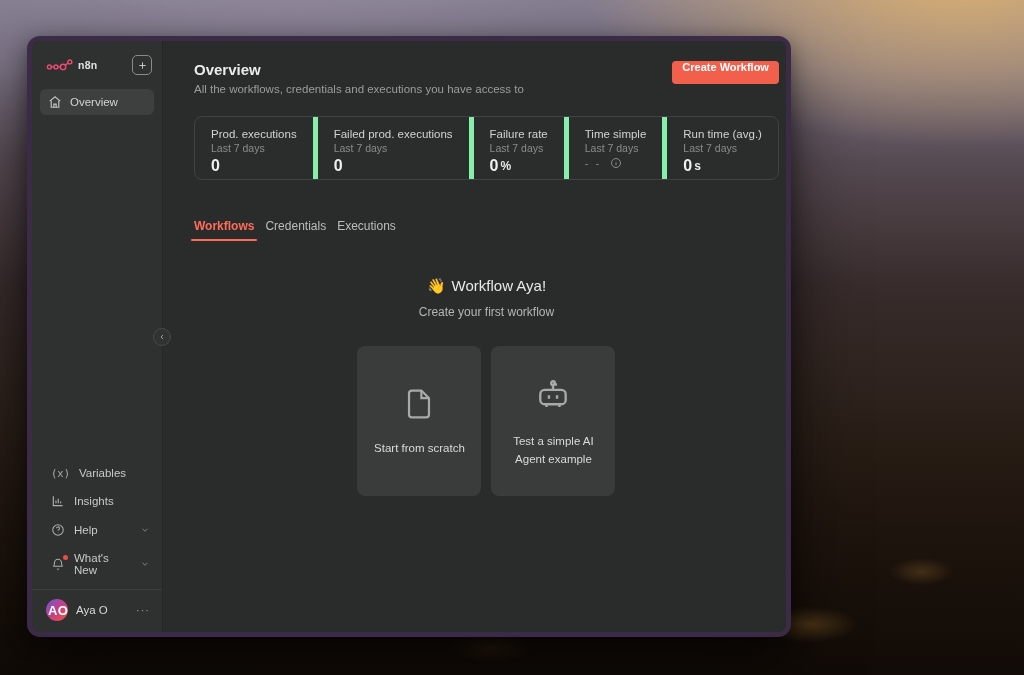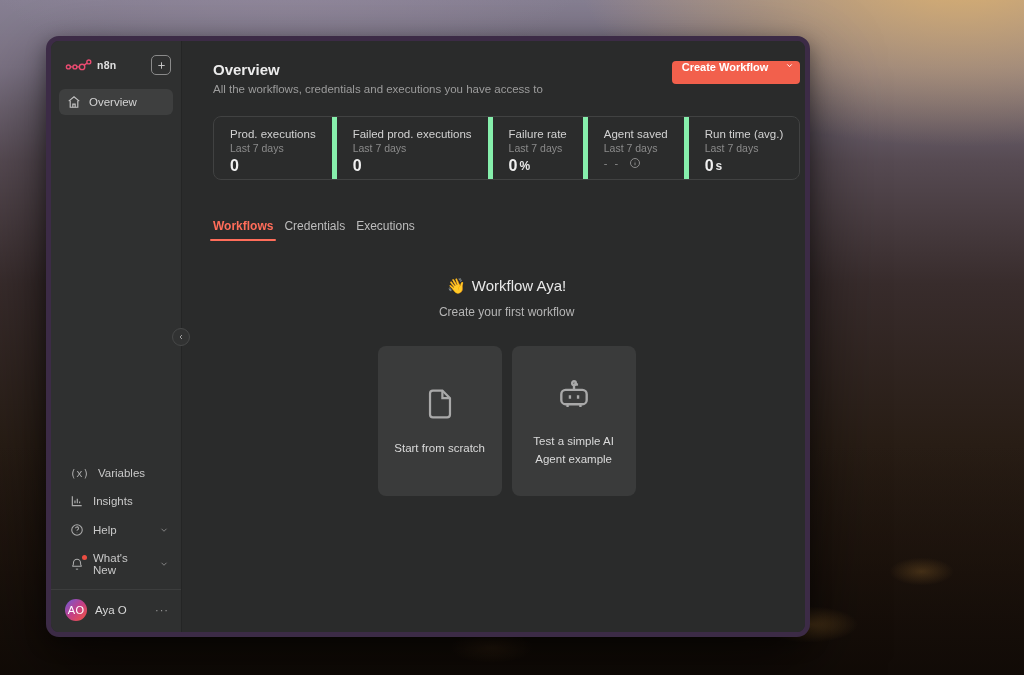--- a/index.html
+++ b/index.html
@@ -16,21 +16,21 @@
     position: absolute; left: 0; bottom: 0; width: 100%; height: 230px;
     background:
       radial-gradient(70px 26px at 79% 78%, rgba(214,152,62,0.28), rgba(214,152,62,0) 70%),
       radial-gradient(46px 20px at 90% 55%, rgba(214,152,62,0.22), rgba(214,152,62,0) 70%),
       radial-gradient(60px 22px at 48% 88%, rgba(190,130,55,0.12), rgba(190,130,55,0) 70%),
       radial-gradient(54px 22px at 12% 70%, rgba(180,122,50,0.12), rgba(180,122,50,0) 70%),
       linear-gradient(180deg, rgba(28,18,12,0) 0%, rgba(24,15,9,0.55) 45%, rgba(16,10,6,0.9) 100%);
   }
 
   .window {
-    position: absolute; left: 46px; top: 36px; width: 764px; height: 601px;
+    position: absolute; left: 27px; top: 36px; width: 764px; height: 601px;
     border: 5px solid #3c2b46; border-radius: 13px;
     background: #2a2b2b;
     box-shadow: 0 28px 70px rgba(0,0,0,0.55), 0 6px 20px rgba(0,0,0,0.4);
     display: flex; overflow: hidden;
   }
 
   
   .sidebar {
     width: 131px; flex: 0 0 131px; background: #2f3030;
     border-right: 1px solid #242525;
@@ -61,40 +61,40 @@
   .icon-text { font-size: 10.5px; color: #adadad; font-family: "DejaVu Sans Mono", monospace; }
   .dot {
     position: absolute; top: -2px; right: -3px; width: 5px; height: 5px; border-radius: 50%;
     background: var(--color-badge, #eb4d42);
   }
   .divider { border-top: 1px solid #3c3d3d; margin-top: 6px; }
   .user-row { display: flex; align-items: center; gap: 8px; padding: 9px 12px 11px 14px; cursor: pointer; }
   .avatar {
     width: 22px; height: 22px; border-radius: 50%; flex: 0 0 22px;
     background: linear-gradient(135deg, #6a5bd8 0%, #c13f8a 48%, #f4543e 100%);
-    display: flex; align-items: center; justify-content: center;
-    font-size: 11px; font-weight: normal; color: #fff; letter-spacing: .2px;
+    display: flex; align-items: center; justify-content: flex-end;
+    font-size: 13px; font-weight: bold; color: #fff; letter-spacing: .2px;
   }
   .user-name { font-size: 11.5px; color: #d8d8d8; }
   .user-menu-btn { margin-left: auto; color: #9a9a9a; font-size: 11px; letter-spacing: 1px; cursor: pointer; }
 
   .collapse-handle {
     position: absolute; right: -9px; top: 50%; transform: translateY(-50%); z-index: 6;
     width: 18px; height: 18px; border-radius: 50%; background: #313232; border: 1px solid #474848;
     color: #b3b3b3; display: flex; align-items: center; justify-content: center; cursor: pointer;
   }
 
   
   .main { flex: 1; padding: 20px 38px 0 31px; position: relative; background: #2a2b2b; }
   .header-row { display: flex; align-items: flex-start; justify-content: space-between; }
   .page-title { font-size: 15px; font-weight: bold; color: #ececec; }
   .page-subtitle { margin-top: 5px; font-size: 11.5px; color: #9c9c9c; }
   .create-btn {
-    display: flex; align-items: flex-start; height: 23px; border-radius: 4px; overflow: hidden;
-    background: var(--color-accent, #f2604c); cursor: pointer; border: none; padding: 0;
+    display: flex; align-items: flex-end; height: 23px; border-radius: 4px; overflow: hidden;
+    background: var(--color-accent, #f2604c); cursor: pointer; border: none; padding: 0; flex-direction: column;
   }
   .create-btn .lbl {
     display: flex; align-items: center; padding: 0 10px; font-size: 11px; font-weight: 600; color: #fff;
   }
   .create-btn .sep { width: 1px; background: rgba(255,255,255,0.35); margin: 4px 0; }
   .create-btn .caret { display: flex; align-items: center; justify-content: center; width: 21px; color: #fff; }
 
   .stats {
     margin-top: 21px; display: flex; align-items: stretch; height: 64px;
     border: 1px solid #414242; border-radius: 8px; background: #2b2c2c;
@@ -278,21 +278,21 @@
       </div>
       <div class="stat">
         <div class="stat-label">Failure rate</div>
         <div class="stat-period">Last 7 days</div>
         <div class="stat-value-row">
           <span class="stat-value">0</span>
           <span class="stat-unit">%</span>
         </div>
       </div>
       <div class="stat">
-        <div class="stat-label">Agent saved</div>
+        <div class="stat-label">Time simple</div>
         <div class="stat-period">Last 7 days</div>
         <div class="stat-value-row">
           <span class="stat-value muted">- -</span>
           <span class="info-ic">
             <svg width="12" height="12" viewBox="0 0 24 24" fill="none" stroke="currentColor" stroke-width="2">
               <circle cx="12" cy="12" r="9"></circle>
                 <path d="M12 11v5.5"></path>
                 <circle cx="12" cy="7.8" r="0.7" fill="currentColor" stroke="none"></circle>
             </svg>
           </span>

